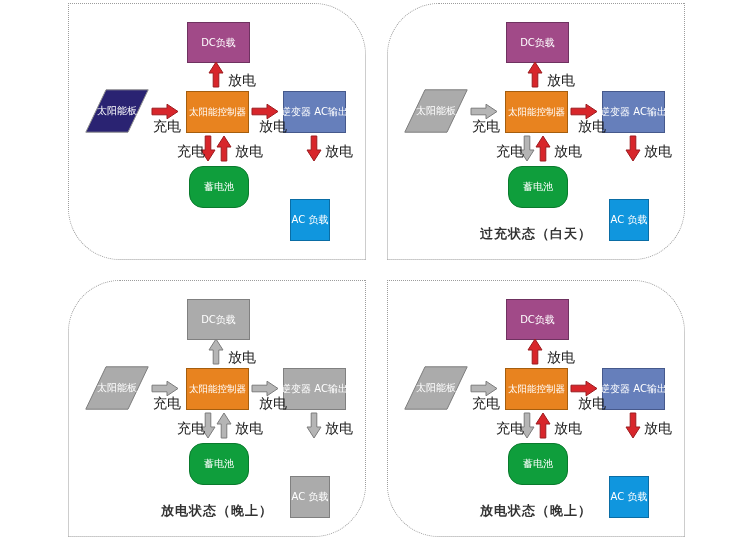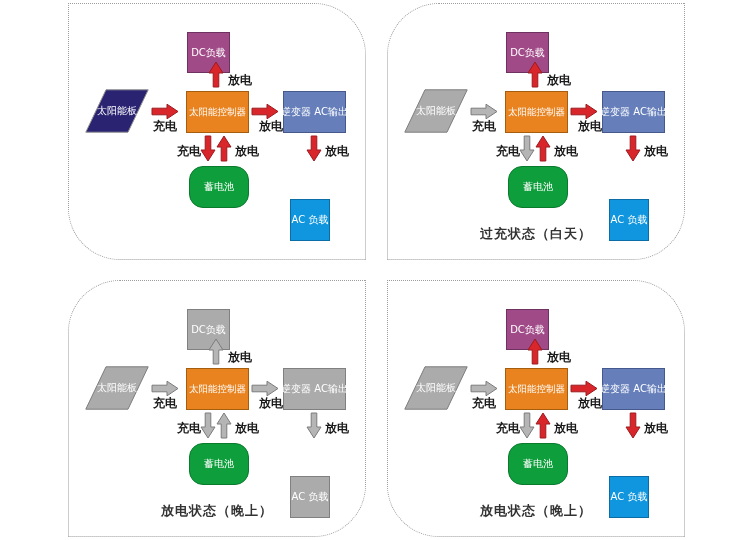--- a/index.html
+++ b/index.html
@@ -6,21 +6,21 @@
   .canvas{position:relative;width:754px;height:540px;background:#ffffff;overflow:hidden;
           font-family:"DejaVu Sans","Liberation Sans",sans-serif;}
   .quad{position:absolute;width:298px;height:257px;border:1.4px dotted #9c9c9c;box-sizing:border-box;}
   .q0{left:68px;top:3px;border-radius:0 52px 0 52px;}
   .q1{left:387px;top:3px;border-radius:52px 0 52px 0;}
   .q2{left:68px;top:280px;border-radius:52px 0 52px 0;}
   .q3{left:387px;top:280px;border-radius:0 52px 0 52px;}
 
   .box{position:absolute;display:flex;align-items:center;justify-content:center;
        color:#fff;border:1px solid #555;font-size:10px;white-space:nowrap;box-sizing:border-box;}
-  .b-dc{left:118px;top:28px;width:43px;height:41px;}
+  .b-dc{left:118px;top:18px;width:63px;height:41px;}
   .b-ctrl{left:117px;top:87px;width:63px;height:42px;font-size:9.5px;}
   .b-inv{left:214px;top:87px;width:63px;height:42px;font-size:10px;}
   .b-bat{left:120px;top:162px;width:60px;height:42px;border-radius:14px;}
   .b-ac{left:221px;top:161px;width:40px;height:42px;margin-top:34px;}
 
   .box[data-variant="purple"]{background:#A14A88;border-color:#6F3260;}
   .box[data-variant="orange"]{background:#E8831F;border-color:#A55E0E;}
   .box[data-variant="slate"]{background:#667FBB;border-color:#46598C;}
   .box[data-variant="green"]{background:#0F9E3C;border-color:#0A7A2D;}
   .box[data-variant="blue"]{background:#1096DE;border-color:#0A6DA5;}
@@ -38,21 +38,21 @@
   .arrow polygon{stroke-width:1;stroke-linejoin:miter;}
   .arrow[data-state="red"] polygon{fill:#D8262B;stroke:#9C1B1F;}
   .arrow[data-state="gray"] polygon{fill:#B5B5B5;stroke:#7C7C7C;}
   .a-solar{left:82px;top:99px;width:28px;height:17px;}
   .a-inv{left:182px;top:99px;width:28px;height:17px;}
   .a-dc{left:139px;top:57px;width:16px;height:27px;}
   .a-ac{left:237px;top:131px;width:16px;height:27px;}
   .a-batd{left:131px;top:131px;width:16px;height:27px;}
   .a-batu{left:147px;top:131px;width:16px;height:27px;}
 
-  .lbl{position:absolute;font-size:12px;color:#1a1a1a;white-space:nowrap;font-weight:bold;}
+  .lbl{position:absolute;font-size:14px;color:#1a1a1a;white-space:nowrap;}
   .l-solar{left:84px;top:114px;}
   .l-dc{left:159px;top:68px;}
   .l-inv{left:190px;top:114px;}
   .l-ac{left:256px;top:139px;}
   .l-batc{left:108px;top:139px;width:22px;text-align:right;}
   .l-batu{left:166px;top:139px;}
 
   .title{position:absolute;left:0;right:0;top:221px;text-align:center;font-size:13px;
          font-weight:bold;color:#333;letter-spacing:1px;}
 </style>

